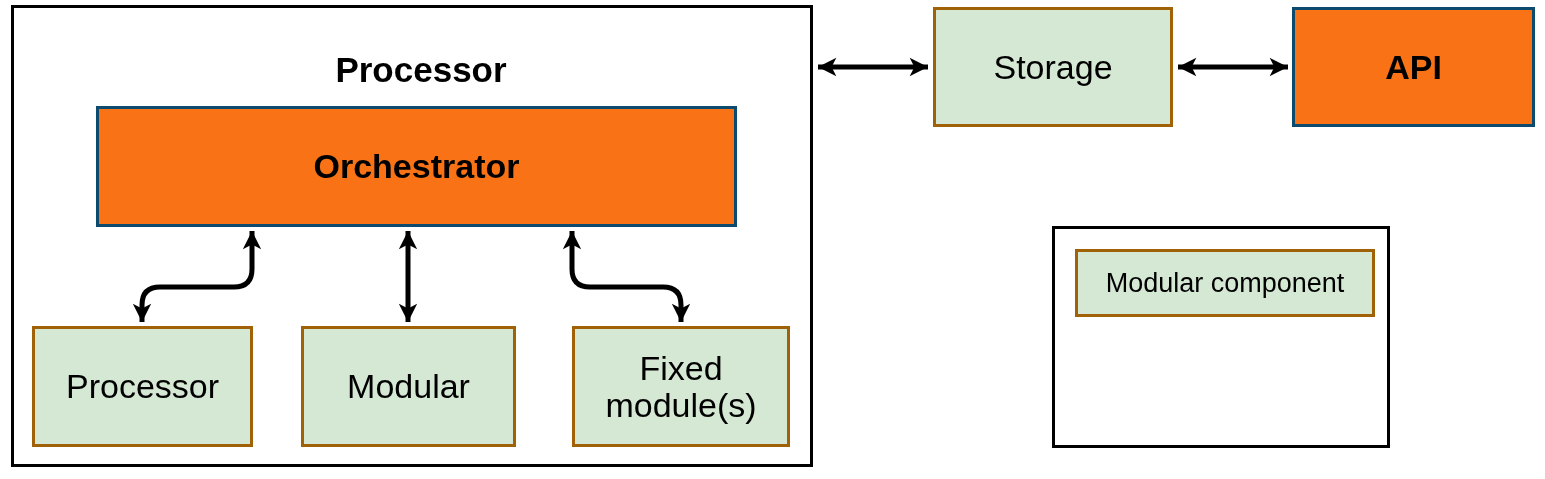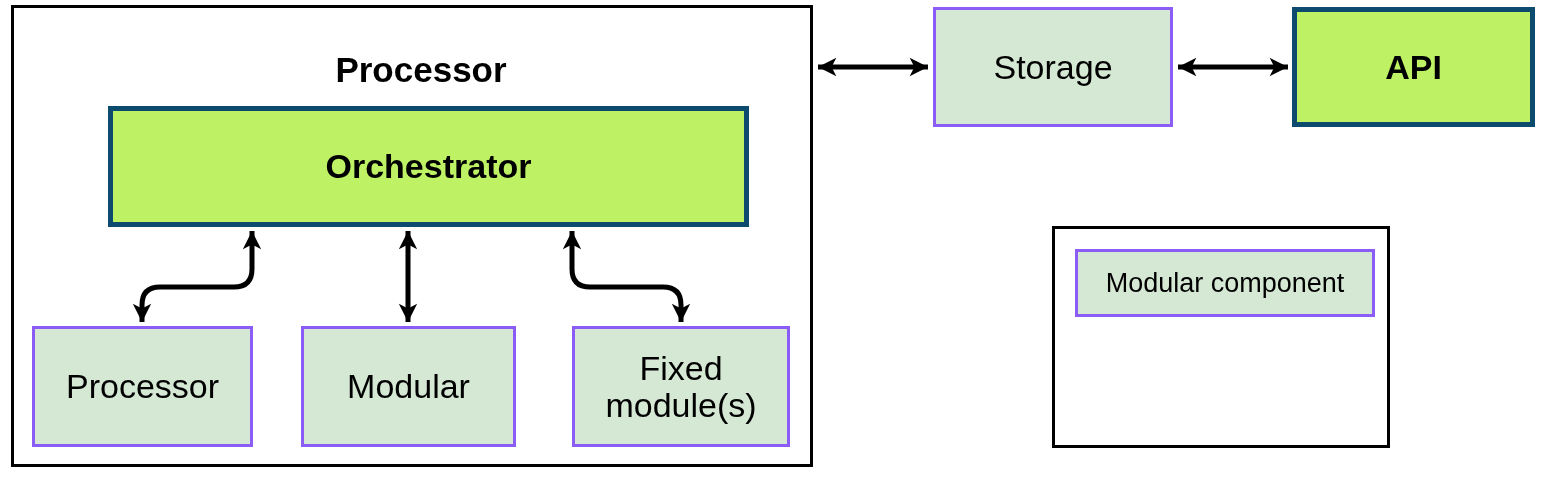--- a/index.html
+++ b/index.html
@@ -15,22 +15,22 @@
   }
   .node {
     position: absolute;
     display: flex;
     align-items: center;
     justify-content: center;
     text-align: center;
     font-size: 34px;
     line-height: 1.08;
   }
-  .modular { background: #d5e8d4; border: 3px solid #8b5cf6; }
-  .fixed   { background: #bef264; border: 5px solid #0c4a6e; }
+  .modular { background: #d5e8d4; border: 3px solid #a16207; }
+  .fixed   { background: #f97316; border: 3px solid #0c4a6e; }
   .container-box {
     position: absolute;
     background: #ffffff;
     border: 3px solid #000000;
   }
   .container-title {
     position: absolute;
     left: 0; right: 0;
     top: 42px;
     text-align: center;
@@ -55,21 +55,21 @@
 </style>
 </head>
 <body>
 
 <div class="canvas">
 
   <div class="container-box" style="left:11px; top:5px; width:802px; height:462px;">
     <div class="container-title">Processor</div>
   </div>
 
-  <div class="node fixed bold" style="left:108px; top:106px; width:641px; height:121px;">
+  <div class="node fixed bold" style="left:96px; top:106px; width:641px; height:121px;">
     <span>Orchestrator</span>
   </div>
 
   <div class="node modular" style="left:32px; top:326px; width:221px; height:121px;">
     <span>Processor</span>
   </div>
 
   <div class="node modular" style="left:301px; top:326px; width:215px; height:121px;">
     <span>Modular</span>
   </div>

